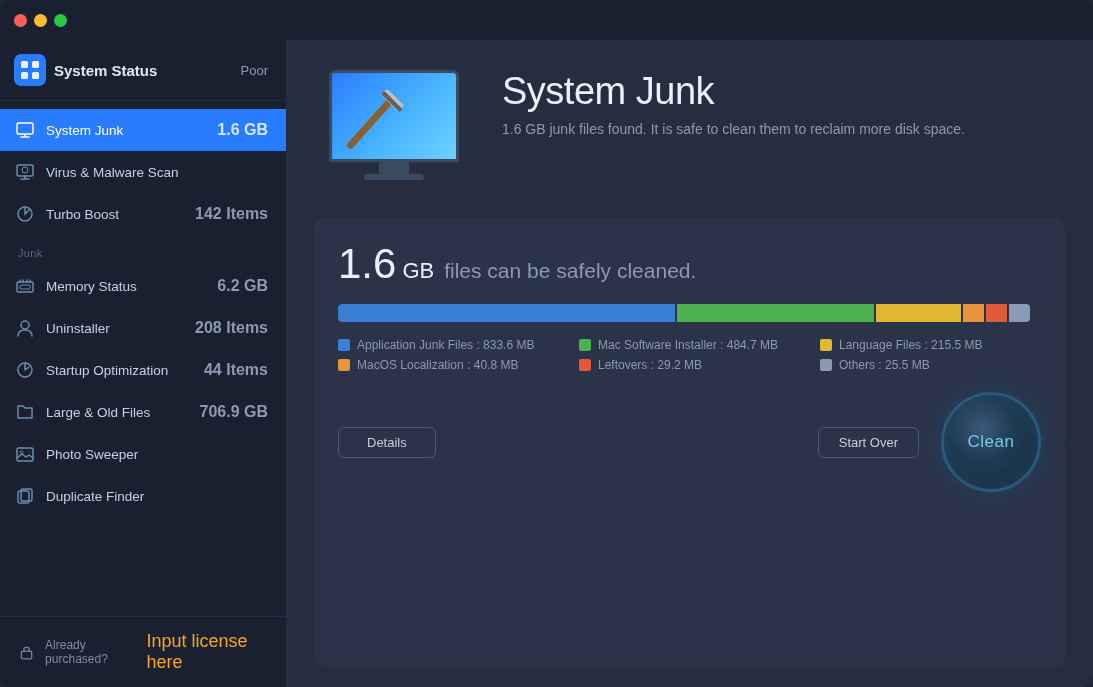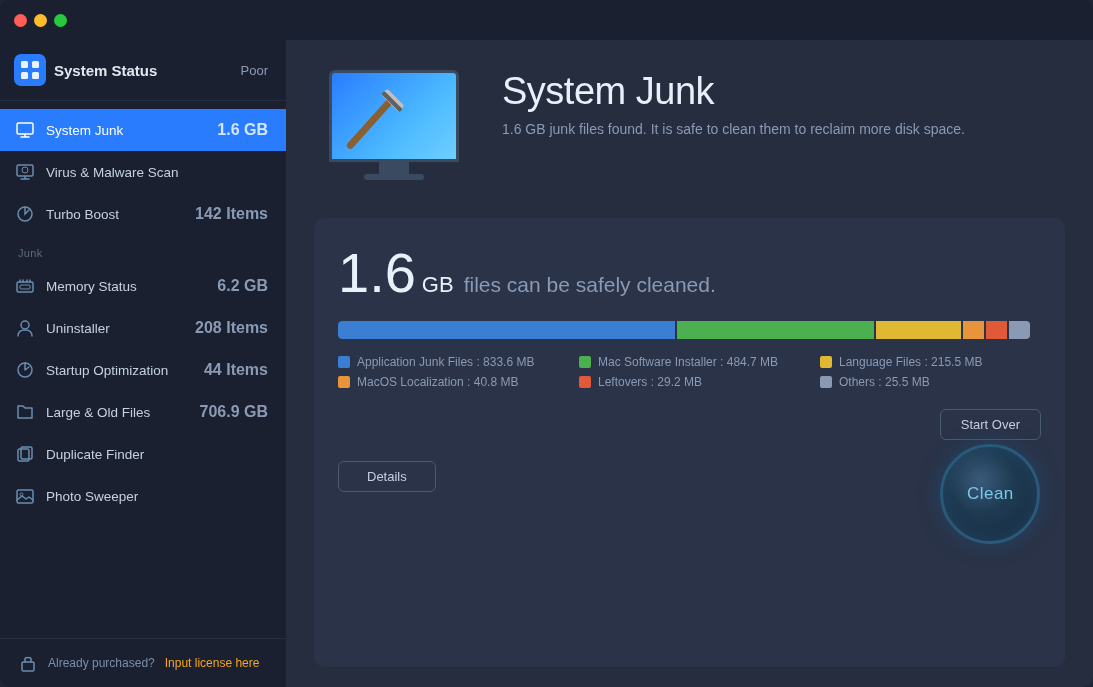--- a/index.html
+++ b/index.html
@@ -142,21 +142,21 @@
       display: flex;
       align-items: center;
       gap: 10px;
     }
     .footer-text {
       color: #7a8ea8;
       font-size: 12px;
     }
     .footer-link {
       color: #f5a623;
-      font-size: 12px;
+      font-size: 18px;
       text-decoration: none;
       cursor: pointer;
     }
 
     
     .main {
       flex: 1;
       background: #252d3f;
       padding-top: 40px;
       display: flex;
@@ -238,21 +238,21 @@
     }
 
     .stats-size {
       display: flex;
       align-items: baseline;
       gap: 6px;
       margin-bottom: 16px;
     }
     .size-number {
       color: #e8f0fa;
-      font-size: 56px;
+      font-size: 42px;
       font-weight: 300;
     }
     .size-unit {
       color: #e8f0fa;
       font-size: 22px;
       font-weight: 400;
     }
     .size-desc {
       color: #8a9ab5;
       font-size: 21px;
@@ -318,22 +318,21 @@
       padding: 7px 20px;
       border-radius: 6px;
       font-size: 13px;
       cursor: pointer;
     }
 
     
     .clean-btn-container {
       display: flex;
       align-items: center;
-      gap: 4px;
-      flex-direction: column;
+      gap: 22px;
     }
     .clean-btn {
       width: 100px;
       height: 100px;
       border-radius: 50%;
       background: radial-gradient(circle at 40% 35%, #3a5a7a 0%, #1e3a52 40%, #162a3e 100%);
       border: 3px solid #2a5a7a;
       box-shadow: 0 0 20px rgba(30, 80, 120, 0.6), inset 0 0 15px rgba(50, 100, 140, 0.3);
       color: #7ac8e8;
       font-size: 17px;
@@ -466,37 +465,37 @@
           <path d="M3 4 L8 4 L10 6 L17 6 L17 16 L3 16 Z" stroke="currentColor" stroke-width="1.5" fill="none" stroke-linejoin="round"></path>
         </svg>
       </div>
       <span class="nav-item-label">Large &amp; Old Files</span>
       <span class="nav-item-badge">706.9 GB</span>
     </div>
 
     <div class="nav-item">
       <div class="nav-item-icon">
         <svg width="20" height="20" viewBox="0 0 20 20" fill="none">
-          <rect x="3" y="5" width="11" height="12" rx="1.5" stroke="currentColor" stroke-width="1.5" fill="none"></rect>
-          <rect x="6" y="3" width="11" height="12" rx="1.5" stroke="currentColor" stroke-width="1.5" fill="none"></rect>
-        </svg>
-      </div>
-      <span class="nav-item-label">Duplicate Finder</span>
-      <span class="nav-item-badge"></span>
-    </div>
-
-    <div class="nav-item">
-      <div class="nav-item-icon">
-        <svg width="20" height="20" viewBox="0 0 20 20" fill="none">
           <rect x="2" y="4" width="16" height="13" rx="1.5" stroke="currentColor" stroke-width="1.5" fill="none"></rect>
           <circle cx="6.5" cy="8.5" r="1.5" stroke="currentColor" stroke-width="1" fill="none"></circle>
           <path d="M2 14 L7 10 L11 13 L14 11 L18 14" stroke="currentColor" stroke-width="1.5" stroke-linecap="round" stroke-linejoin="round" fill="none"></path>
         </svg>
       </div>
       <span class="nav-item-label">Photo Sweeper</span>
+      <span class="nav-item-badge"></span>
+    </div>
+
+    <div class="nav-item">
+      <div class="nav-item-icon">
+        <svg width="20" height="20" viewBox="0 0 20 20" fill="none">
+          <rect x="3" y="5" width="11" height="12" rx="1.5" stroke="currentColor" stroke-width="1.5" fill="none"></rect>
+          <rect x="6" y="3" width="11" height="12" rx="1.5" stroke="currentColor" stroke-width="1.5" fill="none"></rect>
+        </svg>
+      </div>
+      <span class="nav-item-label">Duplicate Finder</span>
       <span class="nav-item-badge"></span>
     </div>
 
   </div>
 
   <div class="sidebar-footer">
     <svg width="20" height="20" viewBox="0 0 20 20" fill="none">
       <rect x="4" y="9" width="12" height="9" rx="1.5" stroke="#6a8caf" stroke-width="1.5" fill="none"></rect>
       <path d="M7 9 L7 6 C7 4 13 4 13 6 L13 9" stroke="#6a8caf" stroke-width="1.5" stroke-linecap="round" fill="none"></path>
     </svg>

